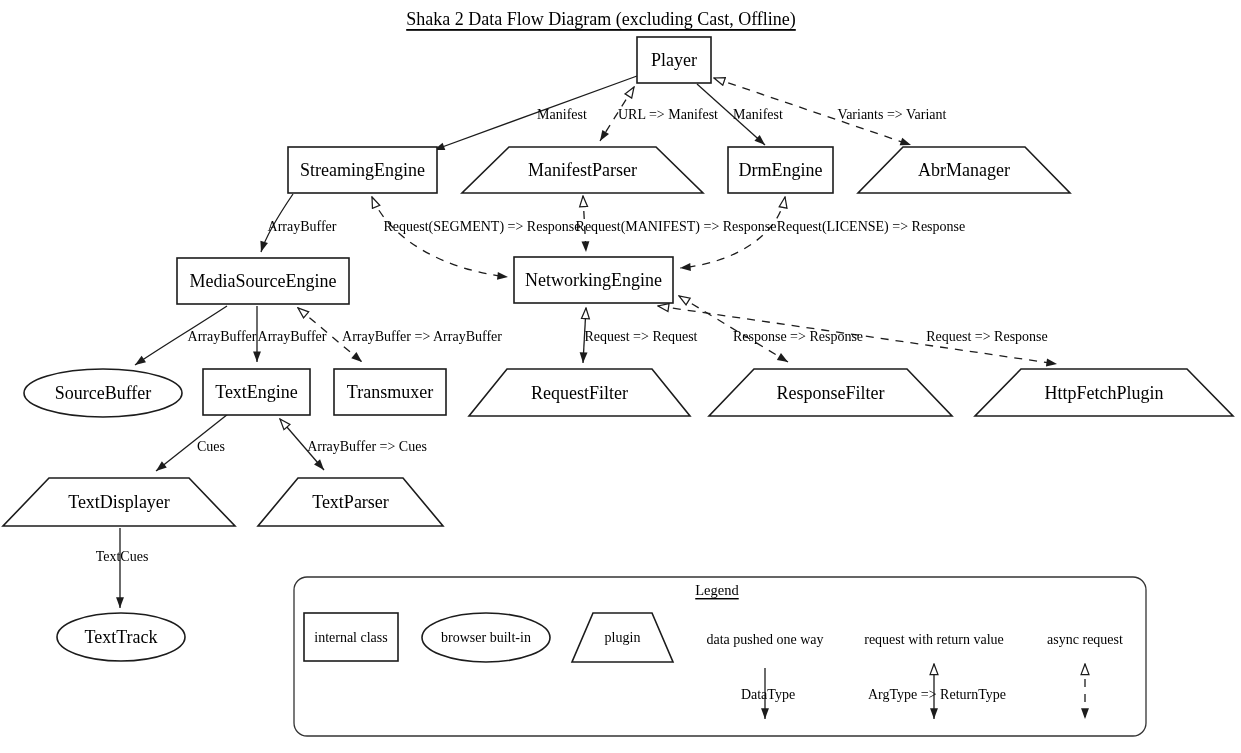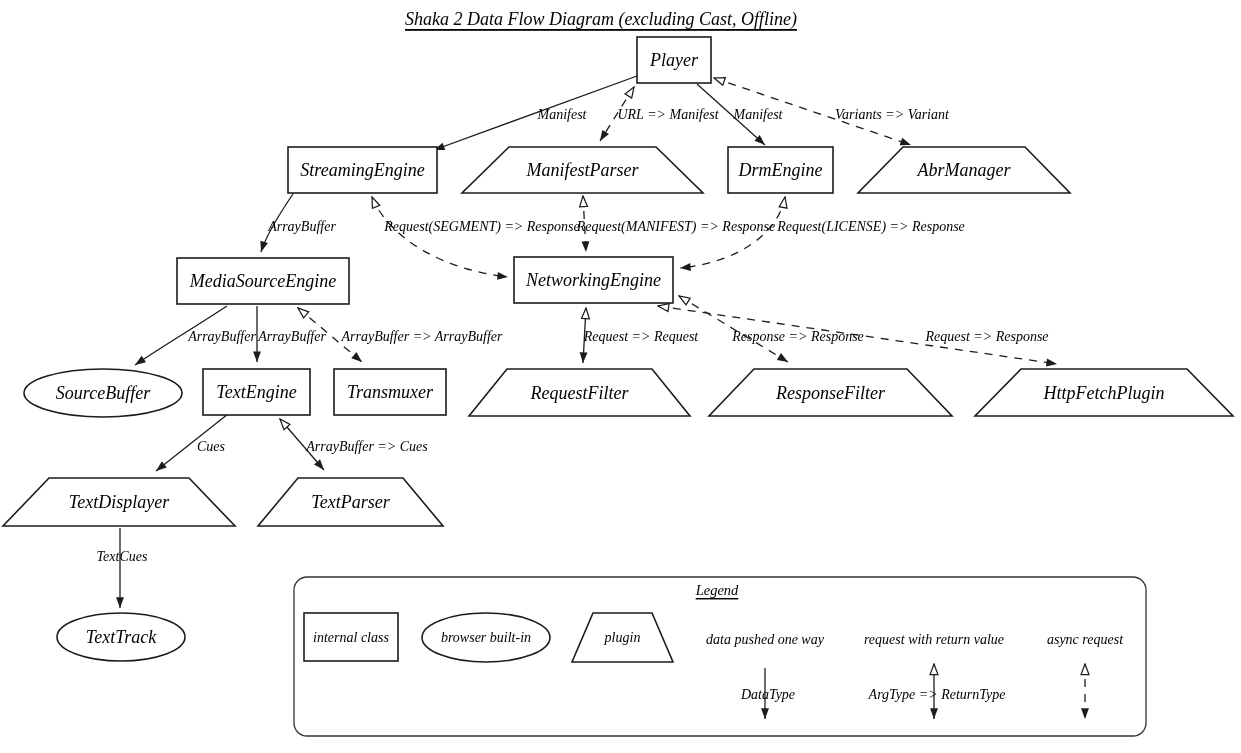--- a/index.html
+++ b/index.html
@@ -1,16 +1,16 @@
 <!DOCTYPE html>
 <html><head>
 <meta charset="utf-8">
 <style>
   html,body{margin:0;padding:0;background:#ffffff;}
-  #stage{position:relative;width:1241px;height:753px;background:#ffffff;overflow:hidden;font-style:italic;}
+  #stage{position:relative;width:1241px;height:753px;background:#ffffff;overflow:hidden;}
   svg{display:block;}
   .shape{fill:#ffffff;stroke:#1c1c1c;stroke-width:1.6px;}
   .edge{fill:none;stroke:#1c1c1c;stroke-width:1.3px;}
   .edge.dashed{stroke-dasharray:8 7;}
   .node-label{font-family:"Liberation Serif", "DejaVu Serif", serif;font-size:18px;fill:#000;text-anchor:middle;dominant-baseline:central;}
   .elabel{font-family:"Liberation Serif", "DejaVu Serif", serif;font-size:14px;fill:#000;text-anchor:middle;dominant-baseline:central;}
   .title{font-family:"Liberation Serif", "DejaVu Serif", serif;font-size:18px;fill:#000;text-anchor:middle;dominant-baseline:central;text-decoration:underline;}
   .legend-title{font-family:"Liberation Serif", "DejaVu Serif", serif;font-size:14.5px;fill:#000;text-anchor:middle;dominant-baseline:central;text-decoration:underline;}
   .legend-box{fill:#ffffff;stroke:#333333;stroke-width:1.3px;}
 </style>

